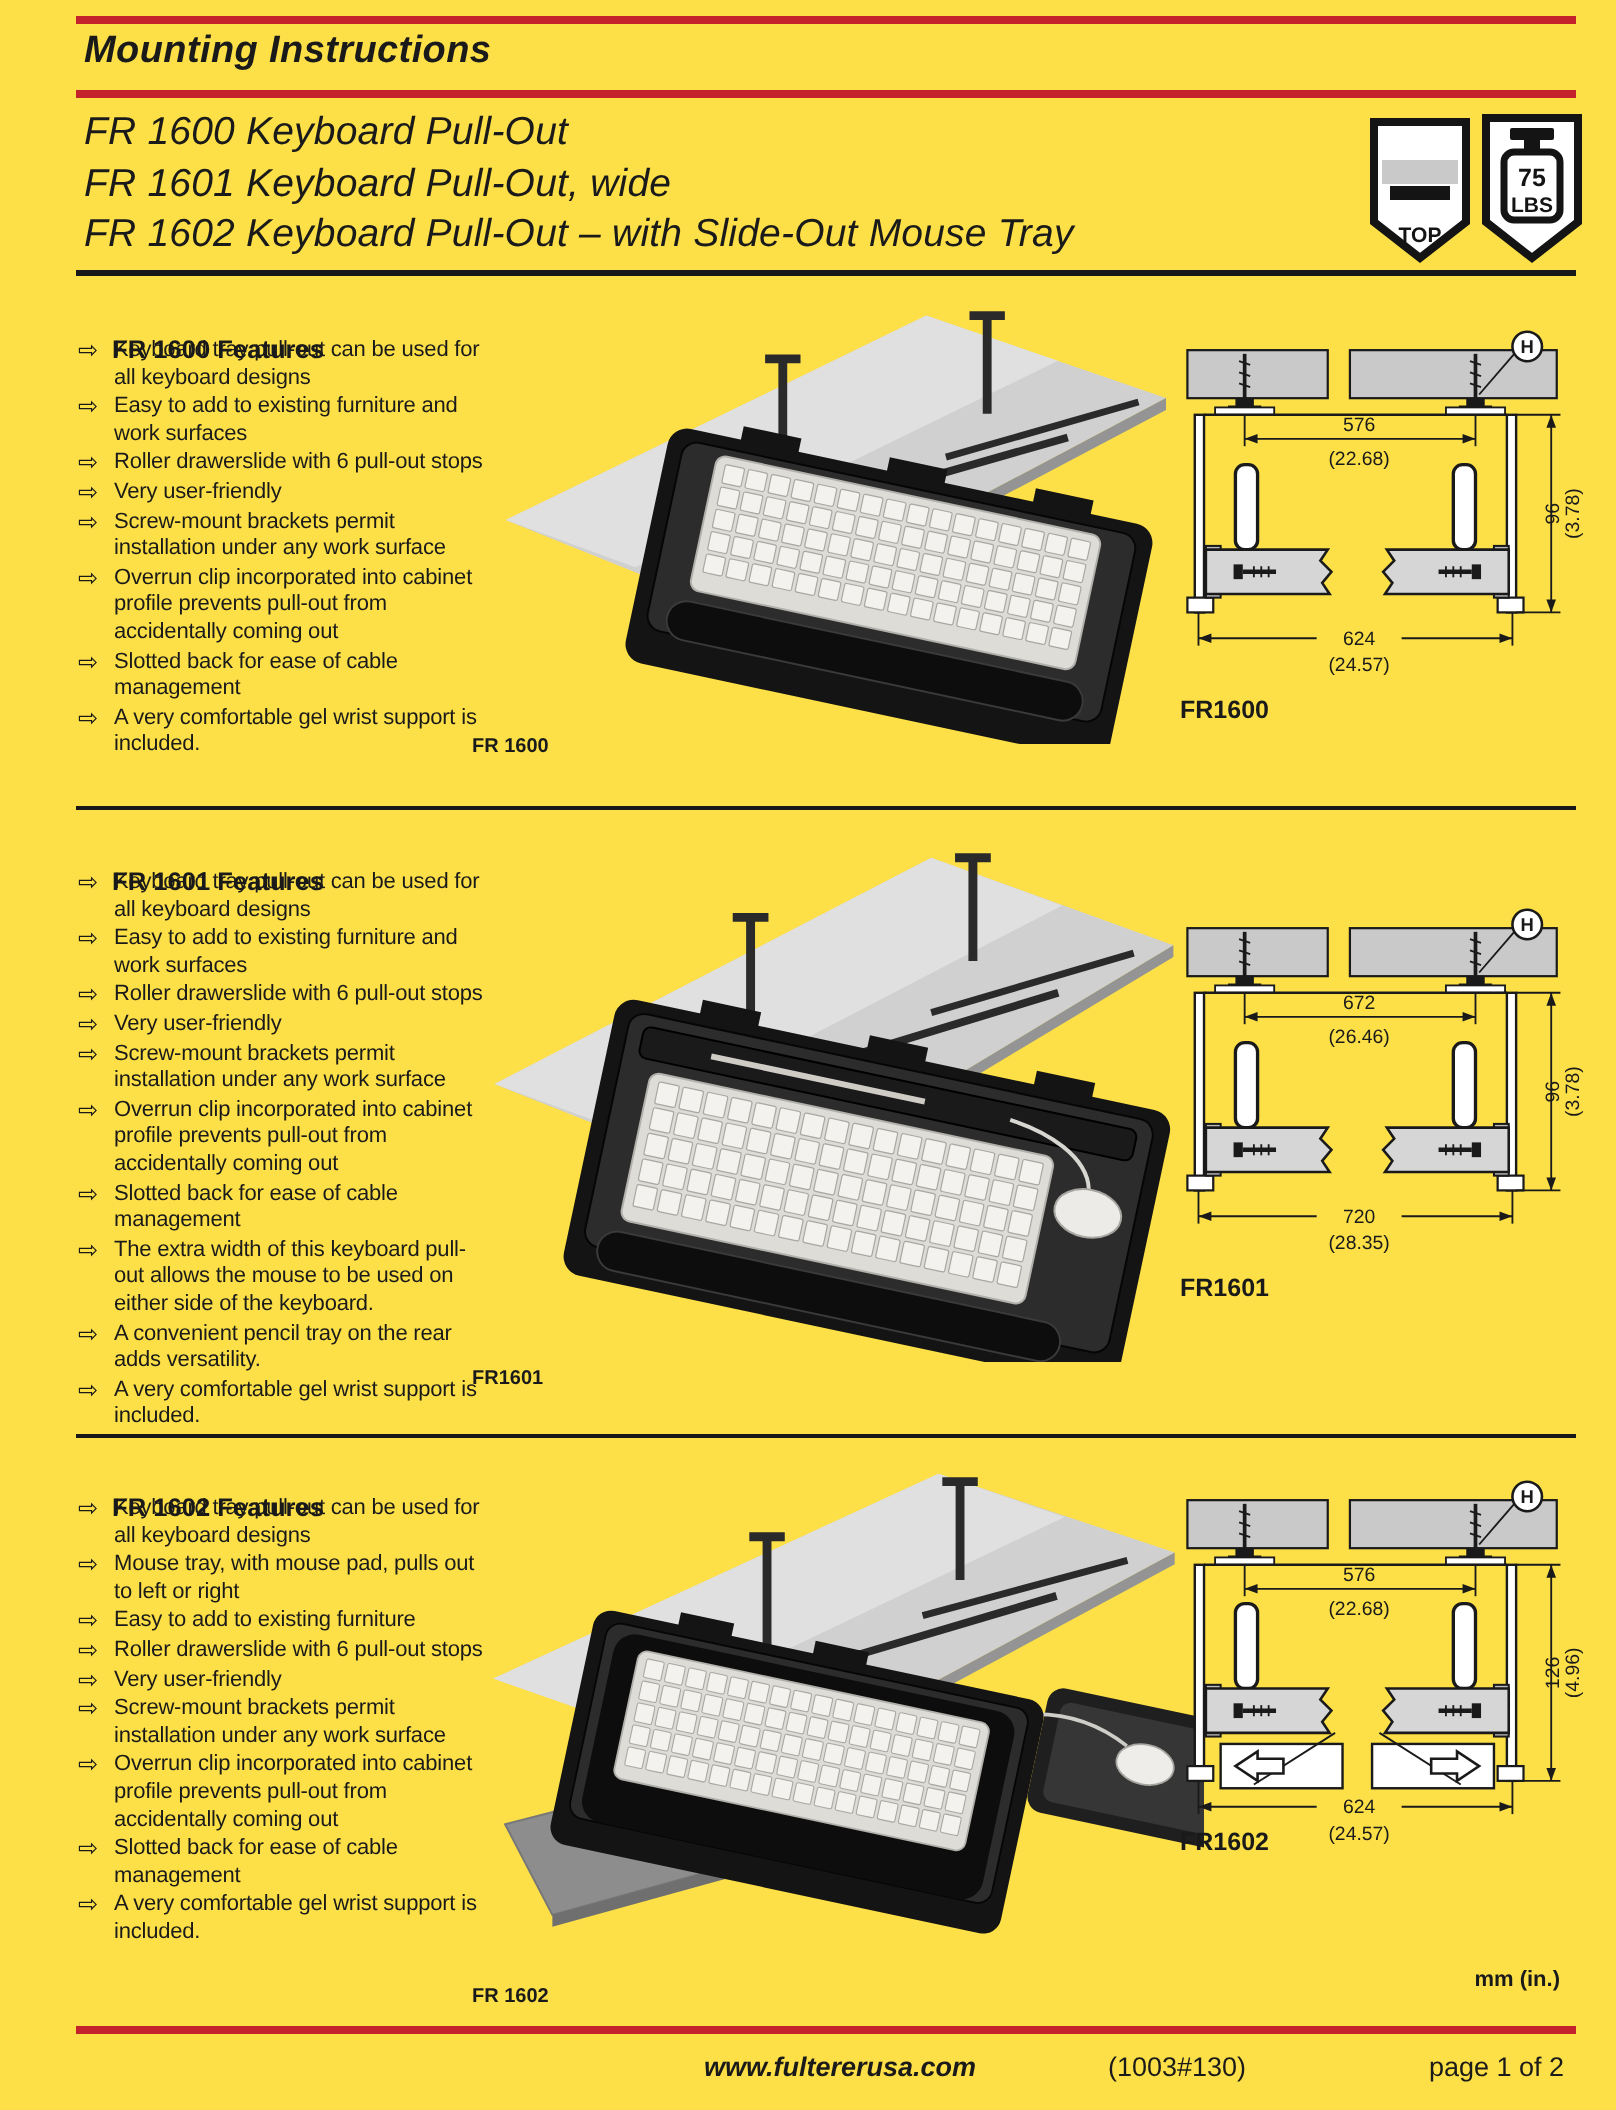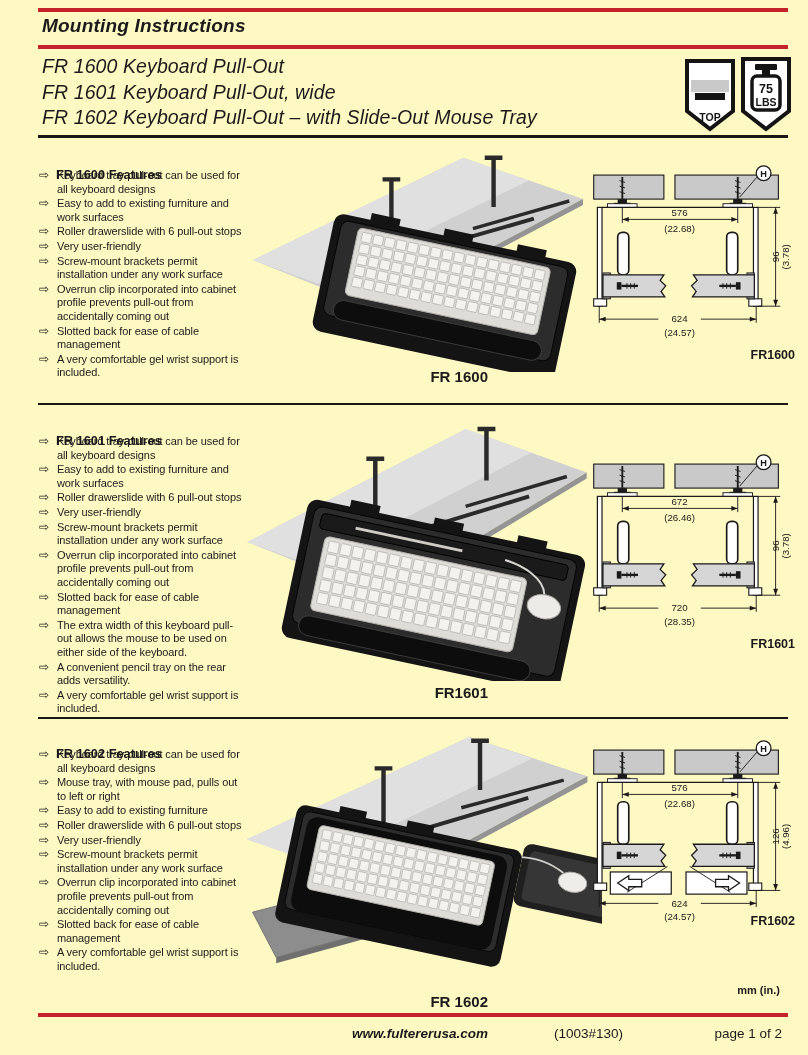--- a/index.html
+++ b/index.html
@@ -1,36 +1,36 @@
 <!DOCTYPE html>
 <html><head>
 <meta charset="utf-8">
 <style>
   html,body{margin:0;padding:0;background:#fff;}
-  .page{position:relative;width:808px;height:1055px;background:#fef9c3;
+  .page{position:relative;width:808px;height:1055px;background:#fde047;
         font-family:"Liberation Sans",sans-serif;color:#1a1a1a;overflow:hidden;}
   .rule{position:absolute;left:38px;right:20px;}
   .rule.red{background:#c4232b;height:4px;}
   .rule.black{background:#181818;height:2.5px;}
   .rule.thin-black{background:#181818;height:2px;}
   .doc-title{position:absolute;left:42px;top:15px;font-size:19px;font-weight:bold;
              font-style:italic;letter-spacing:.2px;}
   .prod-titles{position:absolute;left:42px;top:54px;font-size:19.5px;font-weight:normal;
                font-style:italic;line-height:25.5px;letter-spacing:.1px;}
   .badge{position:absolute;}
   .sec{position:absolute;left:0;width:808px;}
   .fh{position:absolute;left:40px;margin:16px;font-size:12.8px;font-weight:bold;}
   ul.features{position:absolute;left:39px;width:207px;list-style:none;margin:0;padding:0;
               font-size:11px;line-height:13.6px;letter-spacing:-.1px;}
   ul.features li{display:flex;gap:5px;margin-bottom:1px;}
   ul.features .b{flex:0 0 13px;font-size:12px;line-height:13px;}
   .photo{position:absolute;}
-  .cap{position:absolute;font-weight:bold;font-size:15px;text-align:right;}
+  .cap{position:absolute;font-weight:bold;font-size:10px;text-align:left;}
   .dimsvg{position:absolute;left:590px;}
-  .dlabel{position:absolute;left:590px;width:205px;text-align:right;
+  .dlabel{position:absolute;left:590px;width:205px;text-align:left;
           font-weight:bold;font-size:12.5px;}
   .units-note{position:absolute;right:28px;top:984px;font-size:11px;font-weight:bold;}
   .logo{position:absolute;left:38px;top:1017px;font-size:29px;font-weight:bold;
         font-style:italic;color:#c4232b;letter-spacing:.5px;}
   .website{position:absolute;left:352px;top:1026px;font-size:13.5px;font-weight:bold;
            font-style:italic;text-decoration:none;color:#1a1a1a;}
   .doccode{position:absolute;left:554px;top:1026px;font-size:13.5px;}
   .pageind{position:absolute;right:26px;top:1026px;font-size:13.5px;}
   svg text{font-family:"Liberation Sans",sans-serif;}
 </style>

